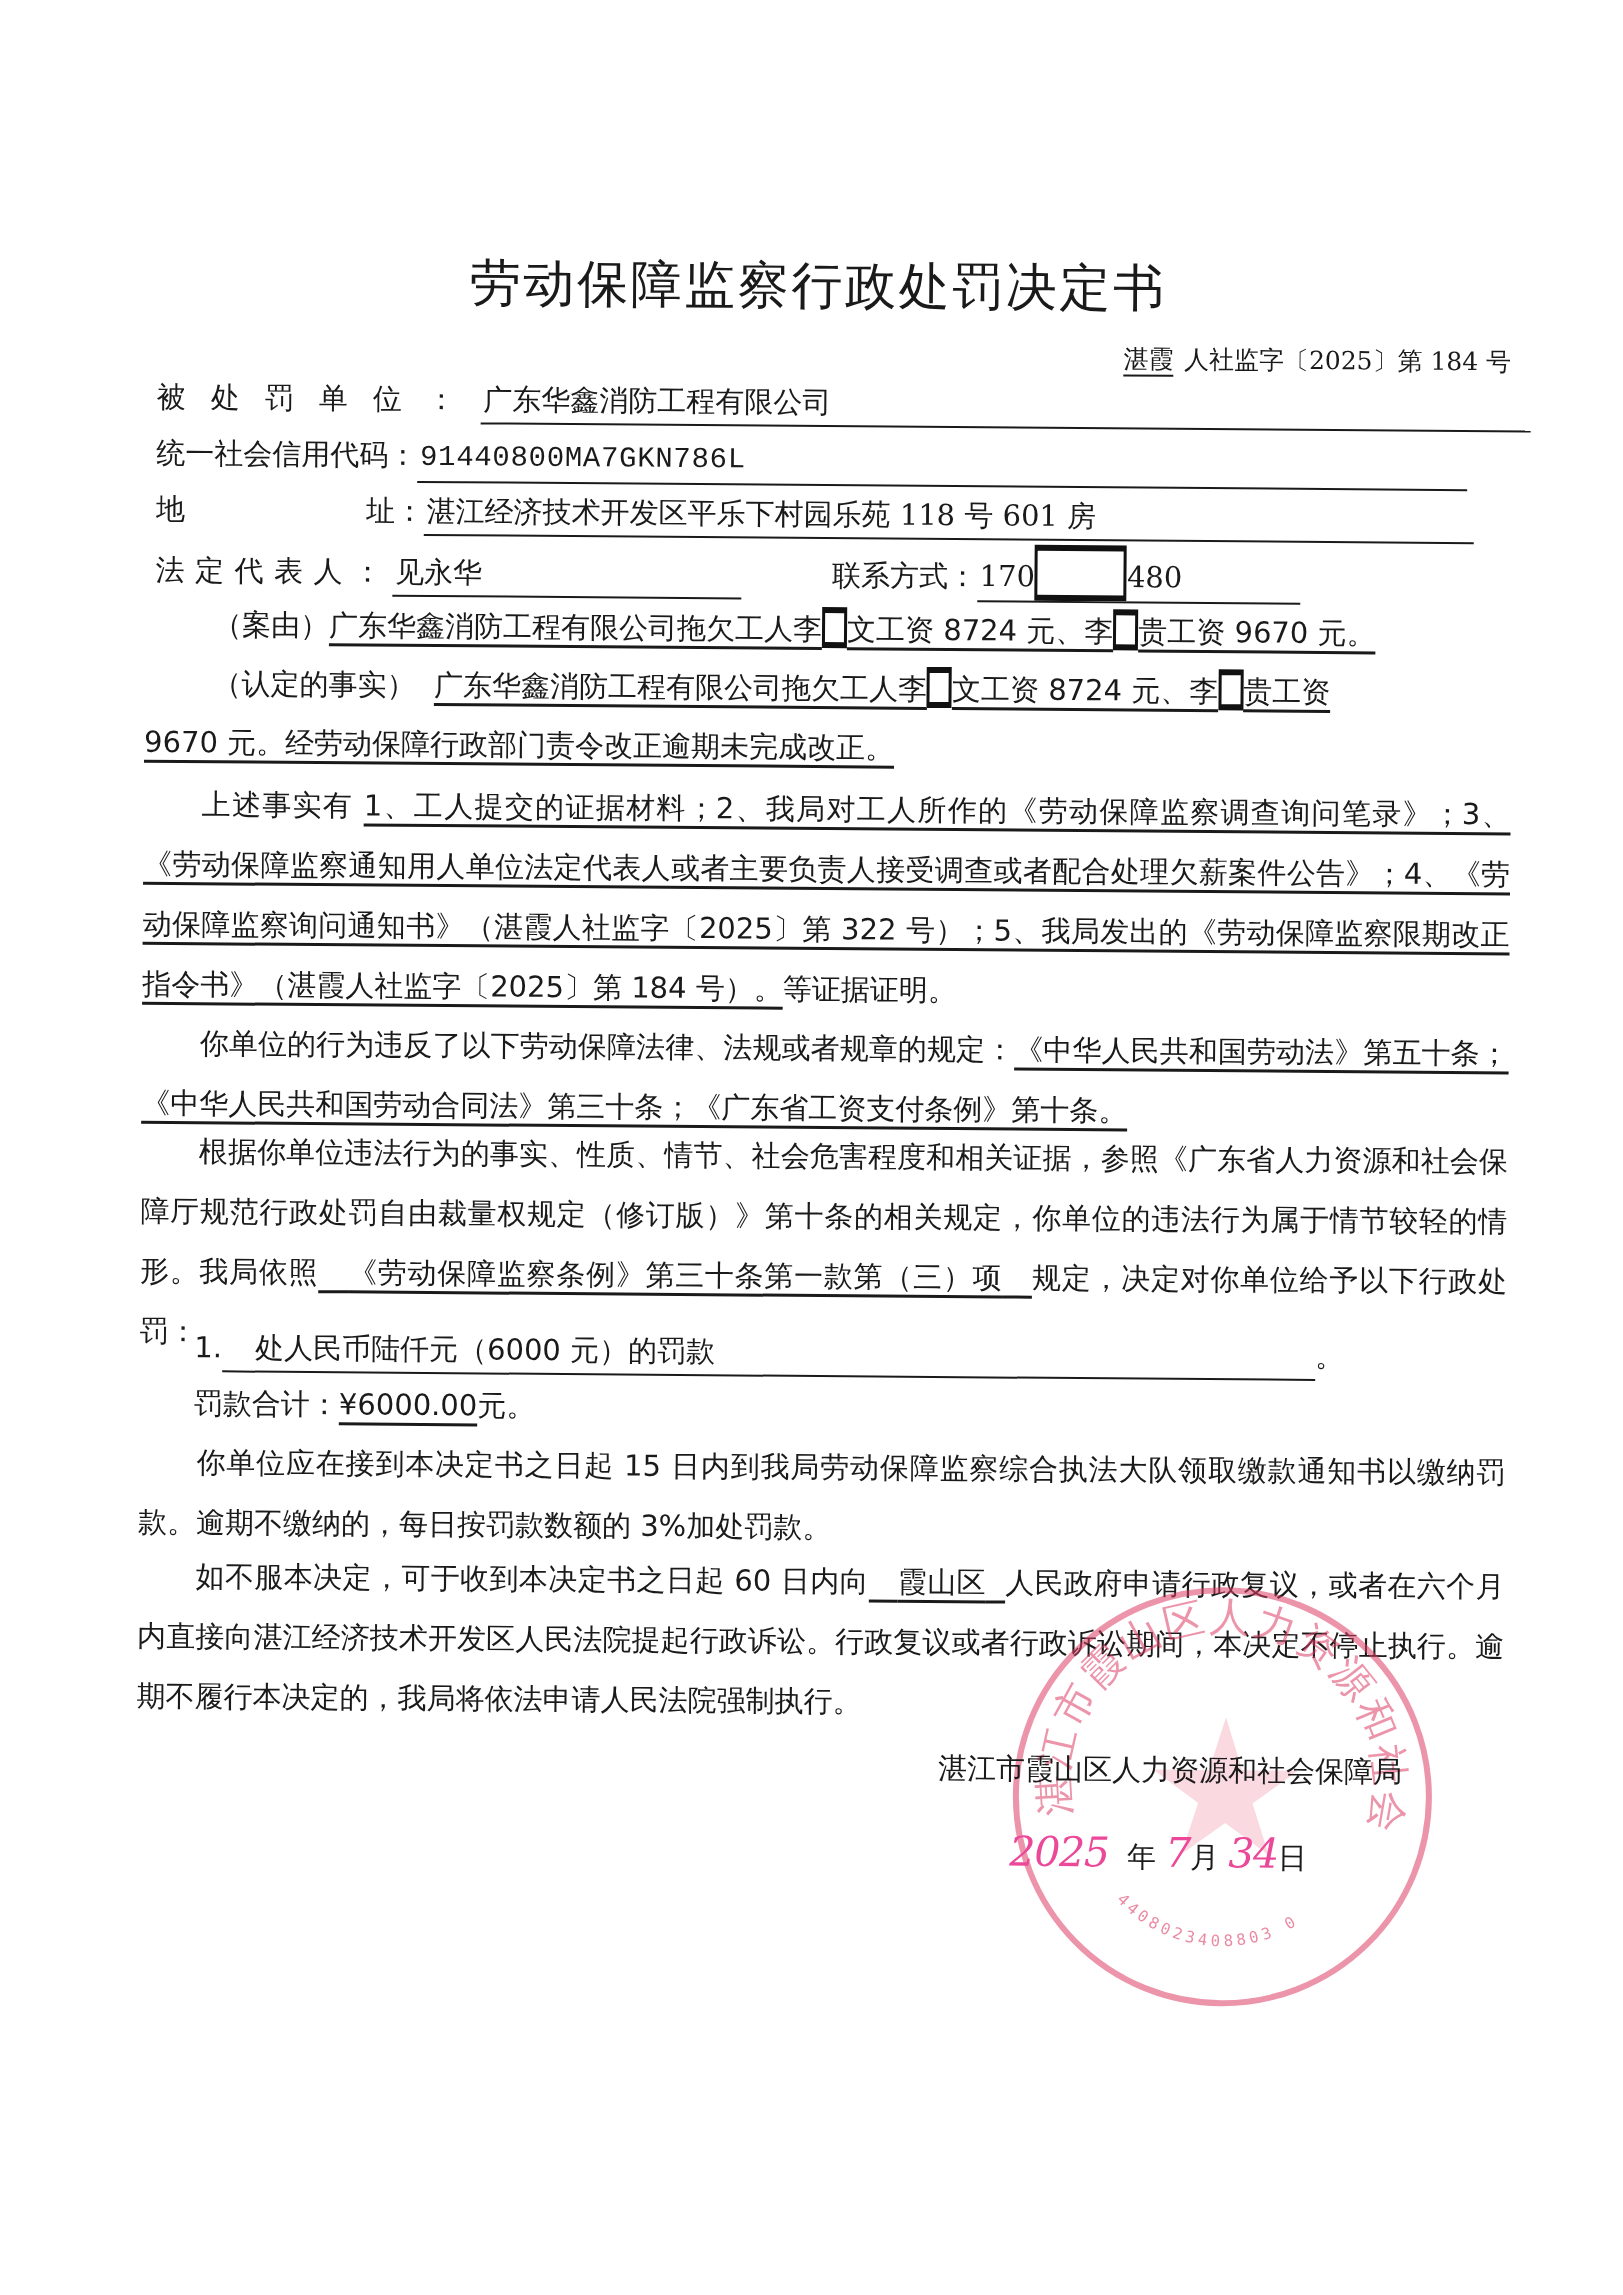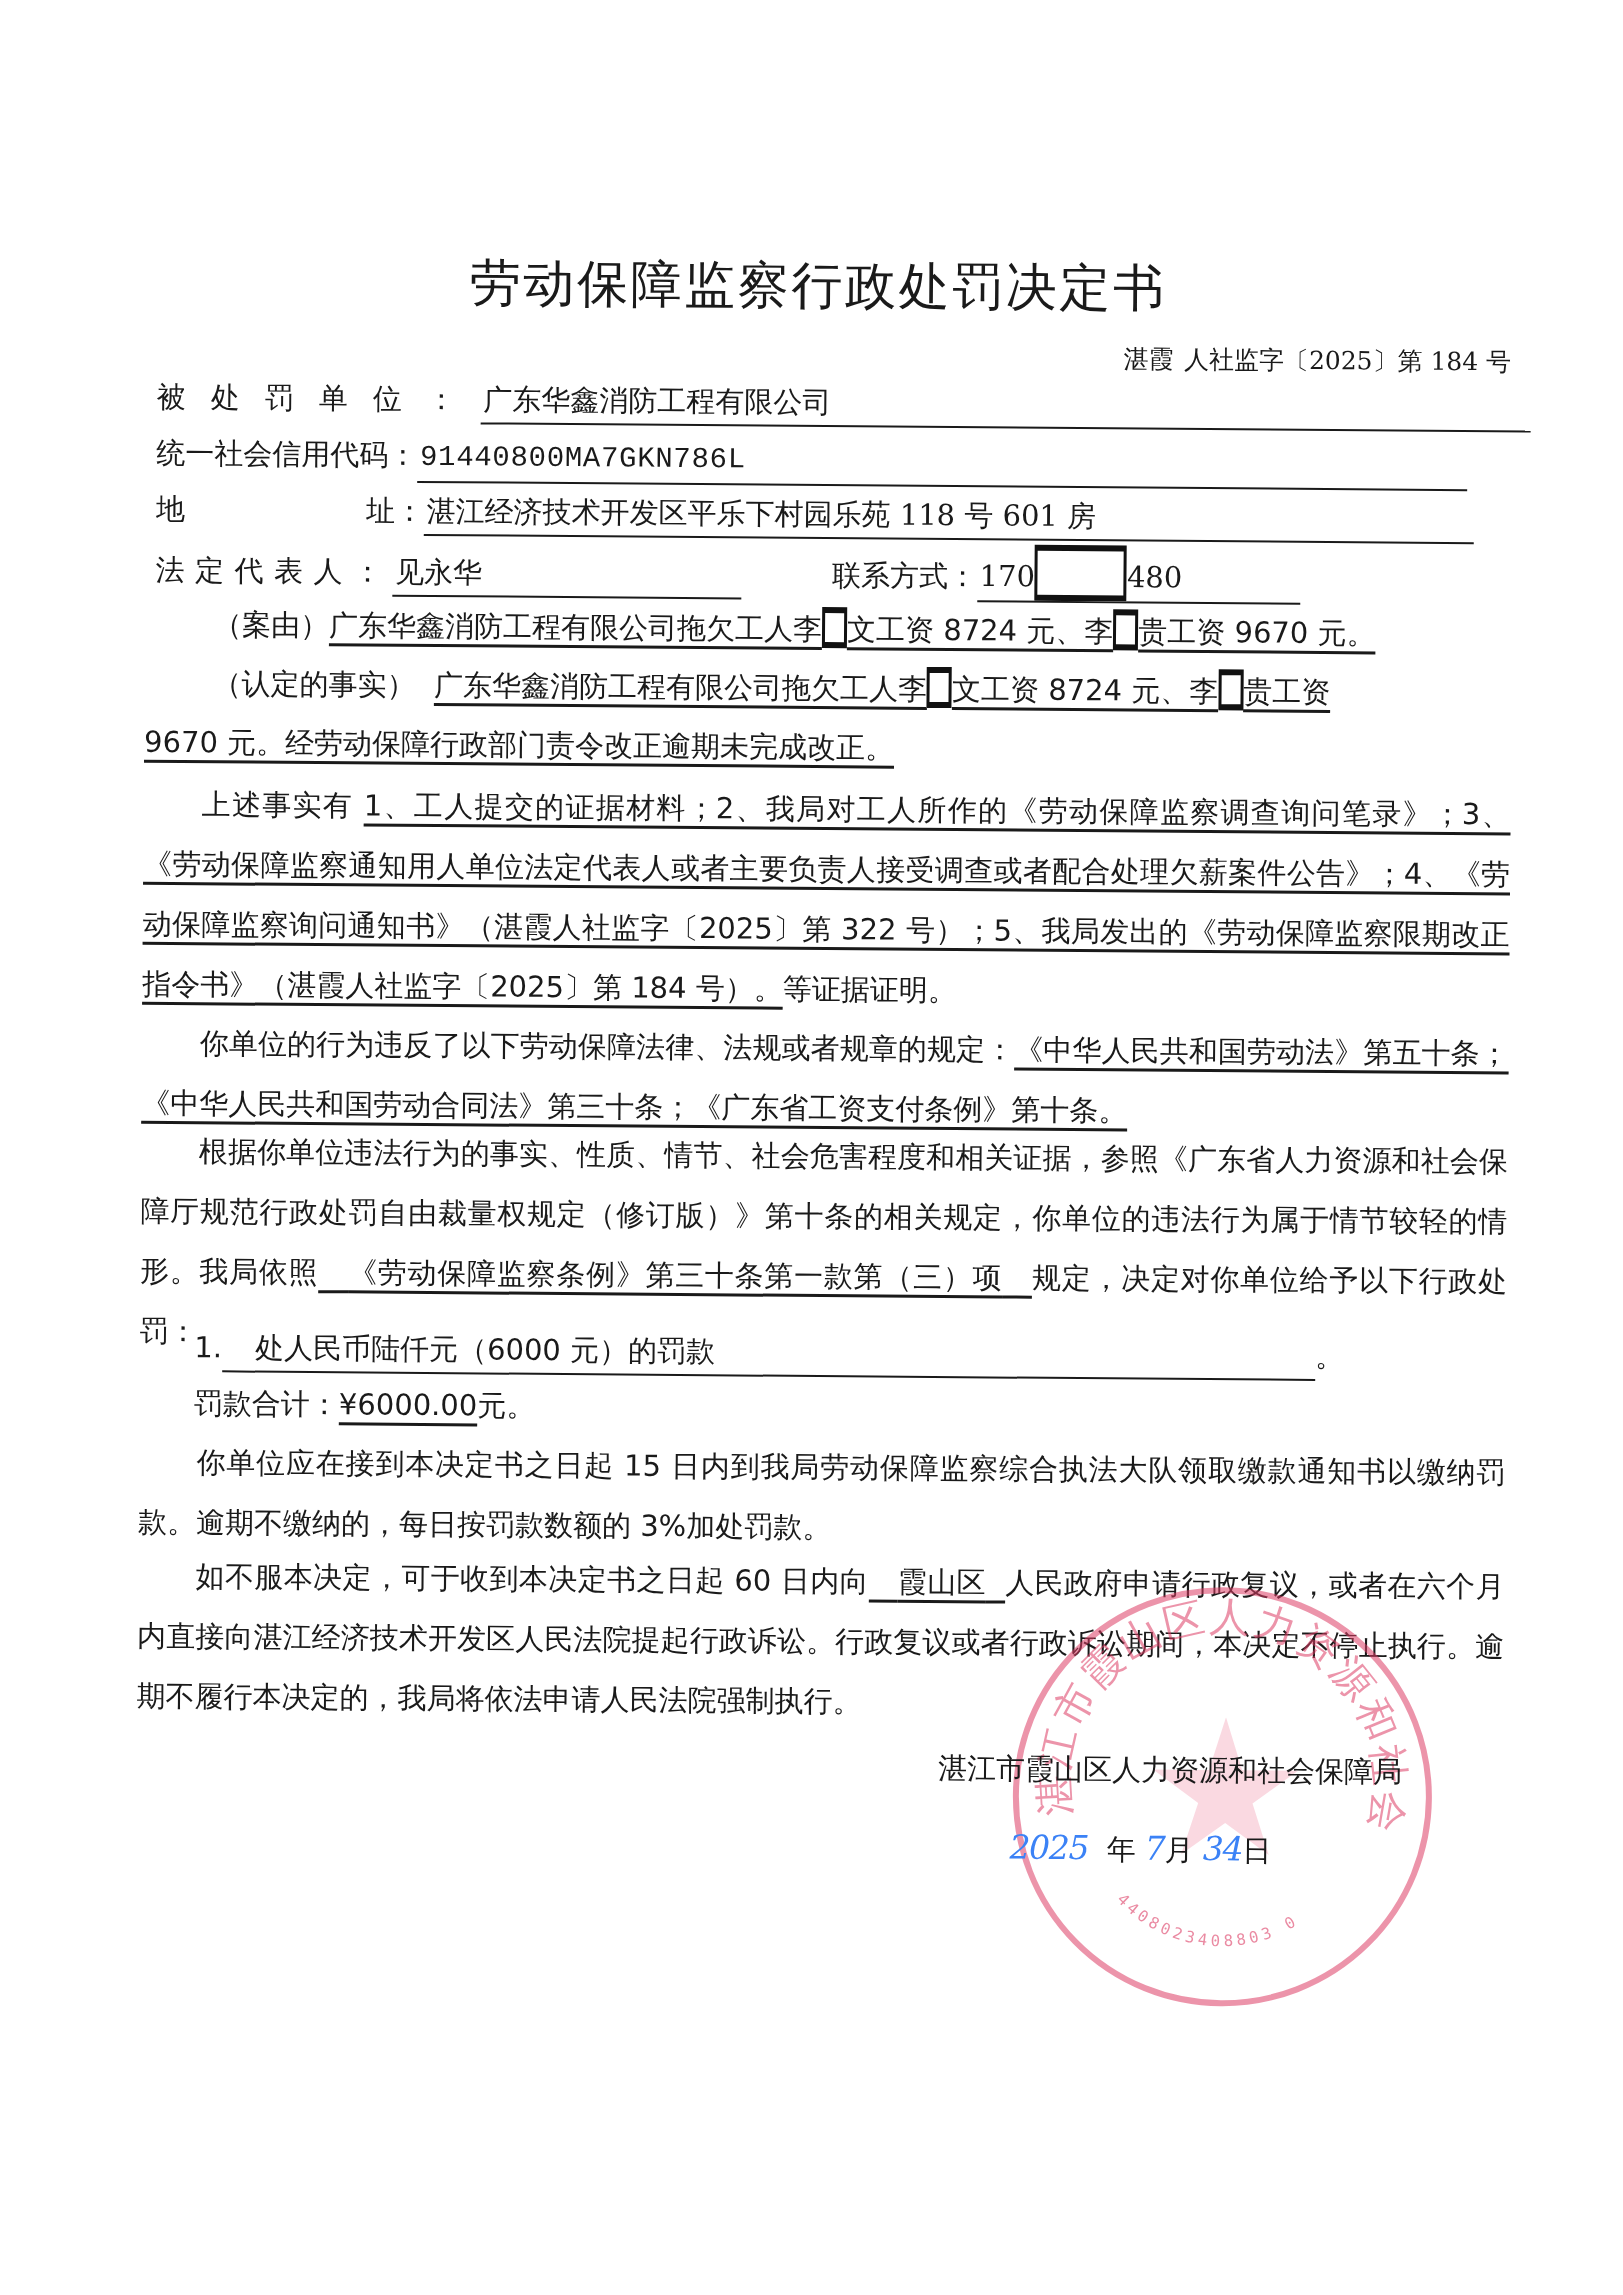--- a/index.html
+++ b/index.html
@@ -21,21 +21,21 @@
   .title {
     position: absolute; left: 0; width: 1623px; top: 252px;
     text-align: center;
     font-family: "DejaVu Sans", "Liberation Sans", sans-serif;
     font-size: 51px; letter-spacing: 2.6px; font-weight: normal;
   }
   .docno {
     position: absolute; top: 340px; right: 118px;
     font-size: 25px;
   }
-  .docno .u { text-underline-offset: 6.5px; padding: 0 10.5px; }
+  .docno .u { text-decoration: underline; text-underline-offset: 6.5px; padding: 0 10.5px; }
   .line {
     position: absolute; left: 151px; right: 118px;
     font-size: 29px; line-height: 52px; white-space: nowrap;
   }
   .lbl { display: inline-block; }
   .lbl-spaced { letter-spacing: 25px; }
   .lbl-code { letter-spacing: 0px; }
   .lbl-addr { width: 268px; display: inline-flex; justify-content: space-between; }
   .lbl-rep { letter-spacing: 10.5px; }
   .val {
@@ -67,21 +67,21 @@
     font-family: "DejaVu Sans", "Liberation Sans", sans-serif;
     font-size: 29px;
   }
   .date {
     position: absolute; left: 1015px; top: 1826px;
     font-family: "DejaVu Sans", "Liberation Sans", sans-serif;
     font-size: 29px;
   }
   .hand {
     font-family: "DejaVu Serif", serif; font-style: italic;
-    font-size: 33px; color: #3b82f6; letter-spacing: -1.3px;
+    font-size: 41px; color: #ec4899; letter-spacing: -1.3px;
   }
   .stamp {
     position: absolute; left: 1018px; top: 1584px;
     width: 419px; height: 419px; border-radius: 50%;
     border: 6.5px solid rgba(220, 60, 100, 0.55);
     box-sizing: border-box;
     pointer-events: none;
   }
   .stamp-star {
     position: absolute; left: 131px; top: 124px; width: 151px; height: 151px;

